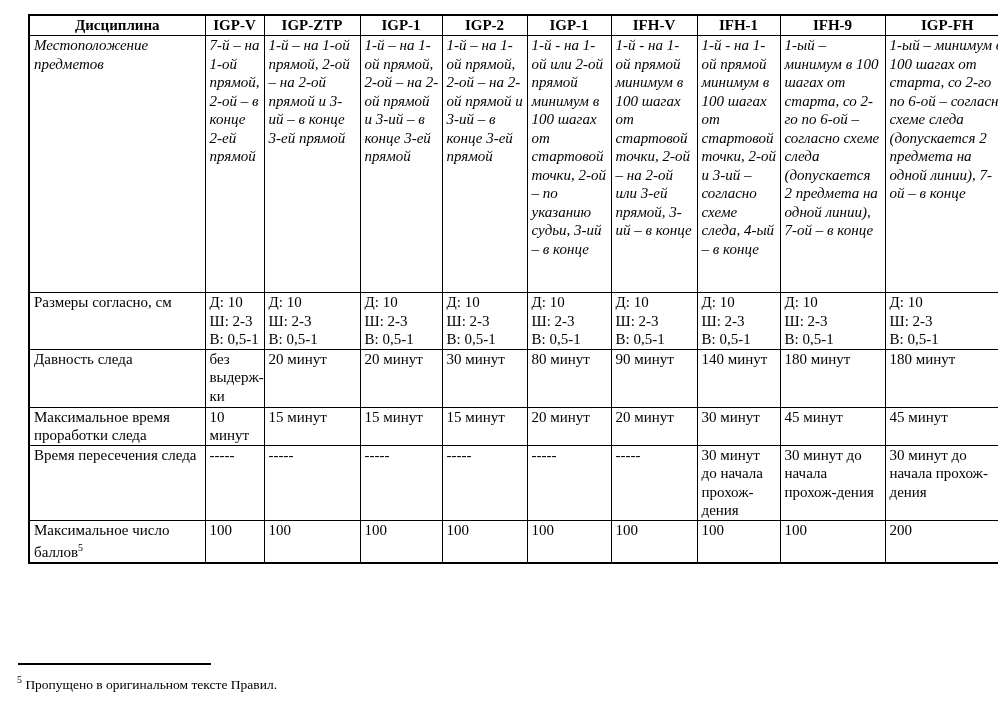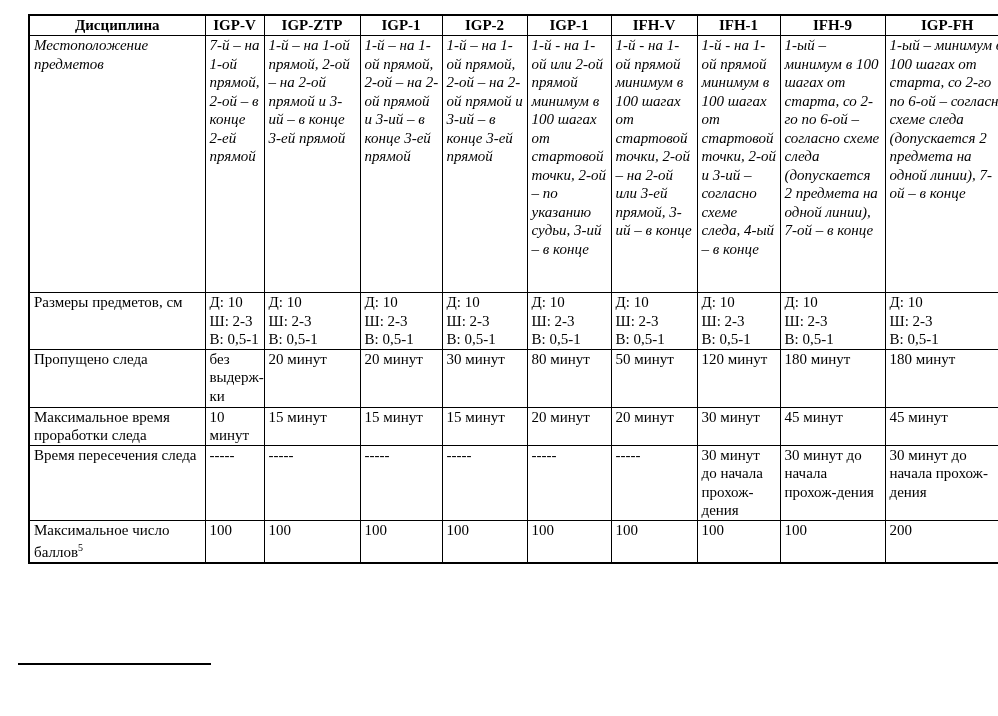--- a/index.html
+++ b/index.html
@@ -98,21 +98,21 @@
         <td>1-й – на 1-ой прямой, 2-ой – на 2-ой прямой и 3-ий – в конце 3-ей прямой</td>
         <td>1-й – на 1-ой прямой, 2-ой – на 2-ой прямой и 3-ий – в конце 3-ей прямой</td>
         <td>1-й – на 1-ой прямой, 2-ой – на 2-ой прямой и 3-ий – в конце 3-ей прямой</td>
         <td>1-й - на 1-ой или 2-ой прямой минимум в 100 шагах от стартовой точки, 2-ой – по указанию судьи, 3-ий – в конце</td>
         <td>1-й - на 1-ой прямой минимум в 100 шагах от стартовой точки, 2-ой – на 2-ой или 3-ей прямой, 3-ий – в конце</td>
         <td>1-й - на 1-ой прямой минимум в 100 шагах от стартовой точки, 2-ой и 3-ий – согласно схеме следа, 4-ый – в конце</td>
         <td>1-ый – минимум в 100 шагах от старта, со 2-го по 6-ой – согласно схеме следа (допускается 2 предмета на одной линии), 7-ой – в конце</td>
         <td>1-ый – минимум в 100 шагах от старта, со 2-го по 6-ой – согласно схеме следа (допускается 2 предмета на одной линии), 7-ой – в конце</td>
       </tr>
       <tr>
-        <td>Размеры предметов, см</td>
+        <td>Размеры согласно, см</td>
         <td>Д: 10
 Ш: 2-3
 В: 0,5-1</td>
         <td>Д: 10
 Ш: 2-3
 В: 0,5-1</td>
         <td>Д: 10
 Ш: 2-3
 В: 0,5-1</td>
         <td>Д: 10
@@ -128,28 +128,28 @@
 Ш: 2-3
 В: 0,5-1</td>
         <td>Д: 10
 Ш: 2-3
 В: 0,5-1</td>
         <td>Д: 10
 Ш: 2-3
 В: 0,5-1</td>
       </tr>
       <tr>
-        <td>Пропущено следа</td>
+        <td>Давность следа</td>
         <td>без выдерж-ки</td>
         <td>20 минут</td>
         <td>20 минут</td>
         <td>30 минут</td>
         <td>80 минут</td>
-        <td>50 минут</td>
-        <td>120 минут</td>
+        <td>90 минут</td>
+        <td>140 минут</td>
         <td>180 минут</td>
         <td>180 минут</td>
       </tr>
       <tr>
         <td>Максимальное время проработки следа</td>
         <td>10 минут</td>
         <td>15 минут</td>
         <td>15 минут</td>
         <td>15 минут</td>
         <td>20 минут</td>
@@ -179,14 +179,15 @@
         <td>100</td>
         <td>100</td>
         <td>100</td>
         <td>100</td>
         <td>200</td>
       </tr>
     </tbody>
   </table>
 
   <div class="footnote-rule"></div>
+  <div class="footnote-text"><sup>5</sup><span> Пропущено в оригинальном тексте Правил.</span></div>
 
 </div>
 
 </body></html>

